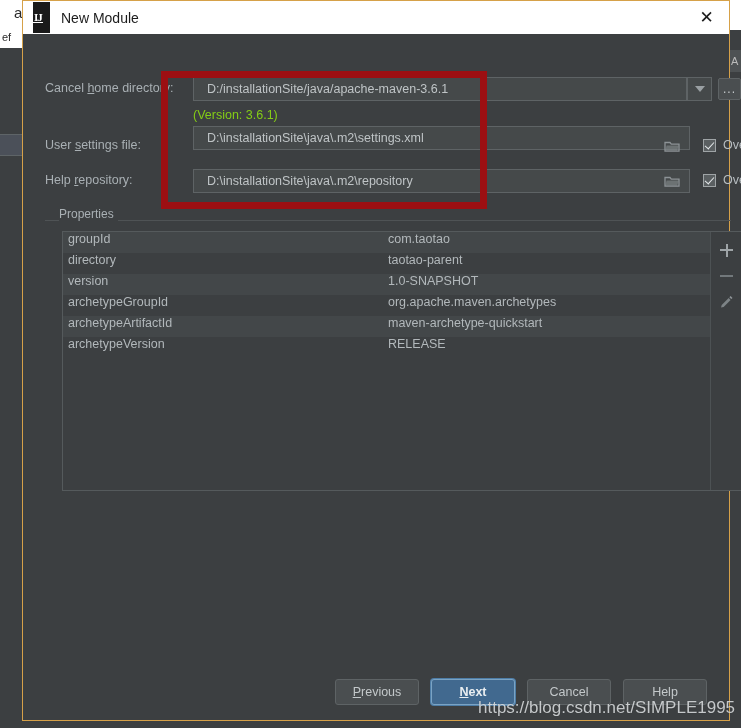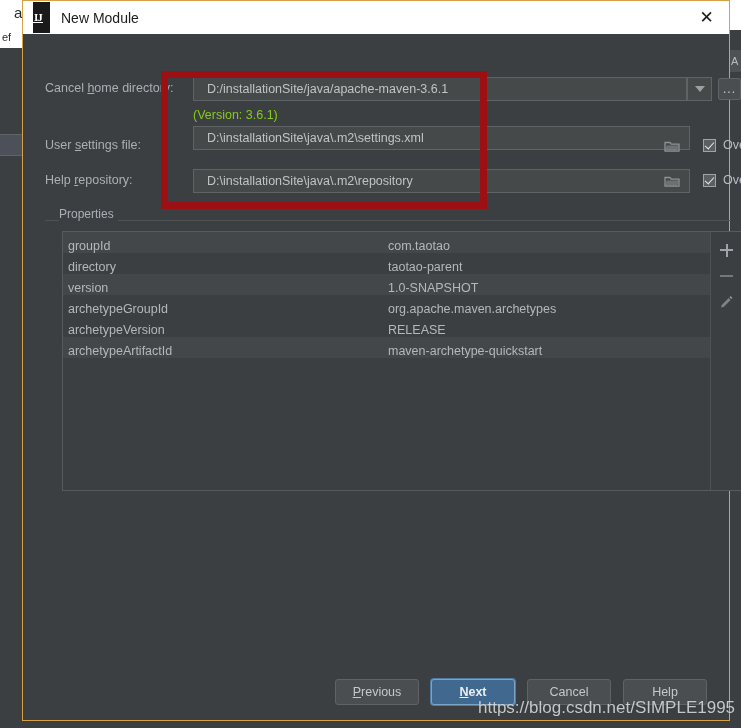--- a/index.html
+++ b/index.html
@@ -192,21 +192,21 @@
     border: 1px solid #555a5c;
     background: #3c3f41;
     display: flex;
   }
   #props-table {
     flex: 1 1 auto;
     overflow: hidden;
   }
   .prop-row {
     height: 21px;
-    display: flex; align-items: flex-end;
+    display: flex; align-items: flex-start;
     color: #b2b8bb; font-size: 12.5px;
   }
   .prop-row.odd { background: #434749; }
   .prop-row.even { background: #3c3f41; }
   .prop-key { width: 320px; padding-left: 5px; white-space: nowrap; overflow: hidden; }
   .prop-val { flex: 1 1 auto; padding-left: 5px; white-space: nowrap; overflow: hidden; }
   #props-toolbar {
     width: 32px;
     border-left: 1px solid #4d5254;
     background: #3c3f41;
@@ -355,27 +355,27 @@
           <span class="prop-val">taotao-parent</span>
         </div>
         <div class="prop-row odd">
           <span class="prop-key">version</span>
           <span class="prop-val">1.0-SNAPSHOT</span>
         </div>
         <div class="prop-row even">
           <span class="prop-key">archetypeGroupId</span>
           <span class="prop-val">org.apache.maven.archetypes</span>
         </div>
+        <div class="prop-row odd">
+          <span class="prop-key">archetypeArtifactId</span>
+          <span class="prop-val">maven-archetype-quickstart</span>
+        </div>
         <div class="prop-row even">
           <span class="prop-key">archetypeVersion</span>
           <span class="prop-val">RELEASE</span>
-        </div>
-        <div class="prop-row odd">
-          <span class="prop-key">archetypeArtifactId</span>
-          <span class="prop-val">maven-archetype-quickstart</span>
         </div>
       </div>
       <div id="props-toolbar">
         <div class="tb-btn">
           <span class="ico-plus"></span>
         </div>
         <div class="tb-btn">
           <span class="ico-minus"></span>
         </div>
         <div class="tb-btn">

